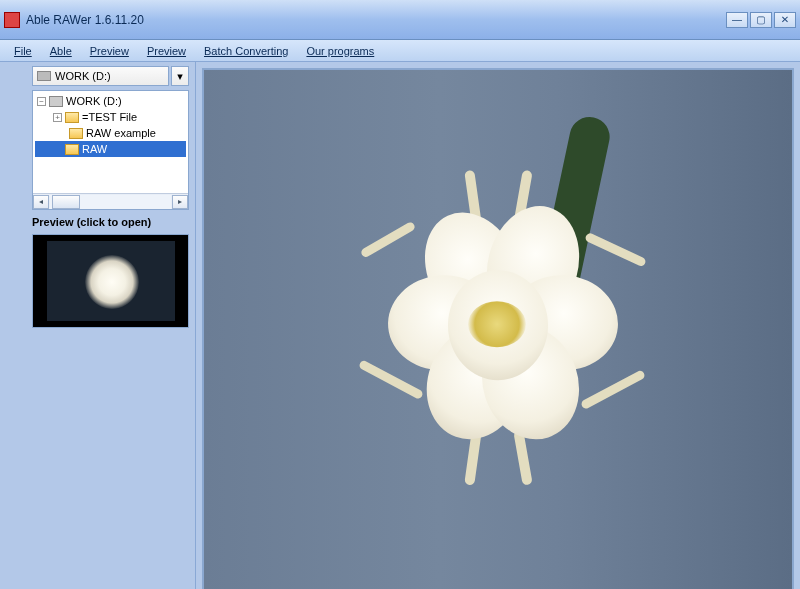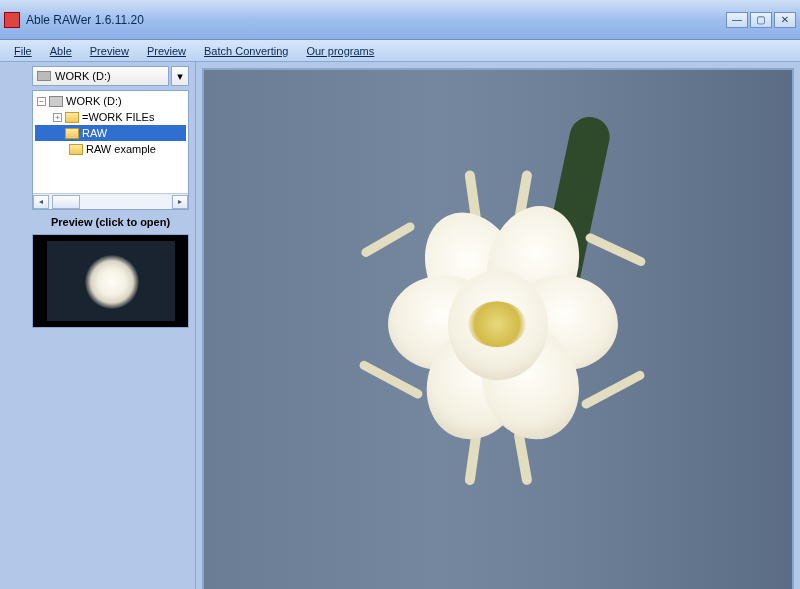--- a/index.html
+++ b/index.html
@@ -91,21 +91,21 @@
     padding:1px 2px; font-size:11px;
   }
   .frow{height:14px; padding-left:2px;}
   .frow.sel{background:#2f6fd1;color:#fff;}
   .loadbtn{
     height:22px; background:linear-gradient(#fdfdfd,#e1e9f5,#f6f9fd);
     border:1px solid #8aa7cf; display:flex;align-items:center;justify-content:center;
     font-weight:bold; letter-spacing:0.5px;
     margin-top:2px;
   }
-  .previewlabel{font-weight:bold; text-align:center; padding:2px 0; color:#000;}
+  .previewlabel{font-weight:bold; padding:2px 0; color:#000;}
   .preview {
     background:#000; border:1px solid #8aa7cf; height:94px;
     display:flex; align-items:center; justify-content:center;
   }
   .preview .thumb {
     width:128px; height:80px; background:#1a2430; position:relative;
   }
   .thumb .flower{
     position:absolute; left:38px; top:14px; width:54px;height:54px;
     background: radial-gradient(circle at 50% 50%, #fffdf5 0%, #f4f1e4 35%, #d9d4c4 55%, #1a2430 72%);
@@ -175,30 +175,30 @@
     <div class="treebox">
       <div class="treeinner">
         <div class="trow">
           <span class="twist">−</span>
           <span class="foldericon fld-hd"></span>
           <span>WORK (D:)</span>
         </div>
         <div class="trow" style="padding-left:18px">
           <span class="twist">+</span>
           <span class="foldericon fld-closed"></span>
-          <span>=WORK FILEs</span>
+          <span>=TEST File</span>
+        </div>
+        <div class="trow" style="padding-left:34px">
+          <span class="foldericon fld-closed"></span>
+          <span>RAW example</span>
         </div>
         <div class="trow sel" style="padding-left:18px">
           <span class="twist" style="visibility:hidden">+</span>
           <span class="foldericon fld-open"></span>
           <span>RAW</span>
-        </div>
-        <div class="trow" style="padding-left:34px">
-          <span class="foldericon fld-closed"></span>
-          <span>RAW example</span>
         </div>
       </div>
       <div class="hscroll">
         <div class="sbtn">◂</div>
         <div class="strack">
             <div class="sthumb"></div>
           </div>
         <div class="sbtn">▸</div>
       </div>
     </div>

